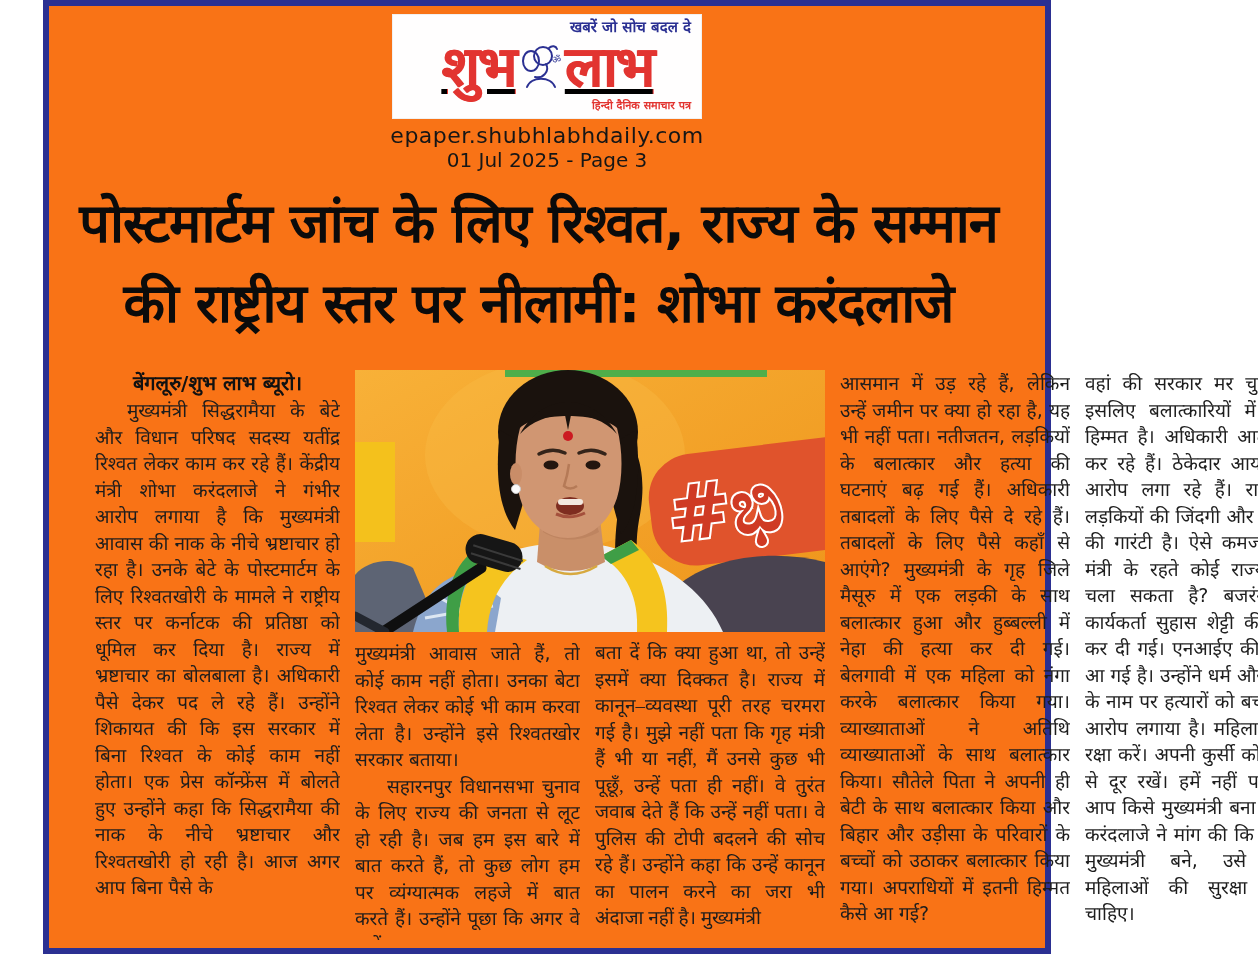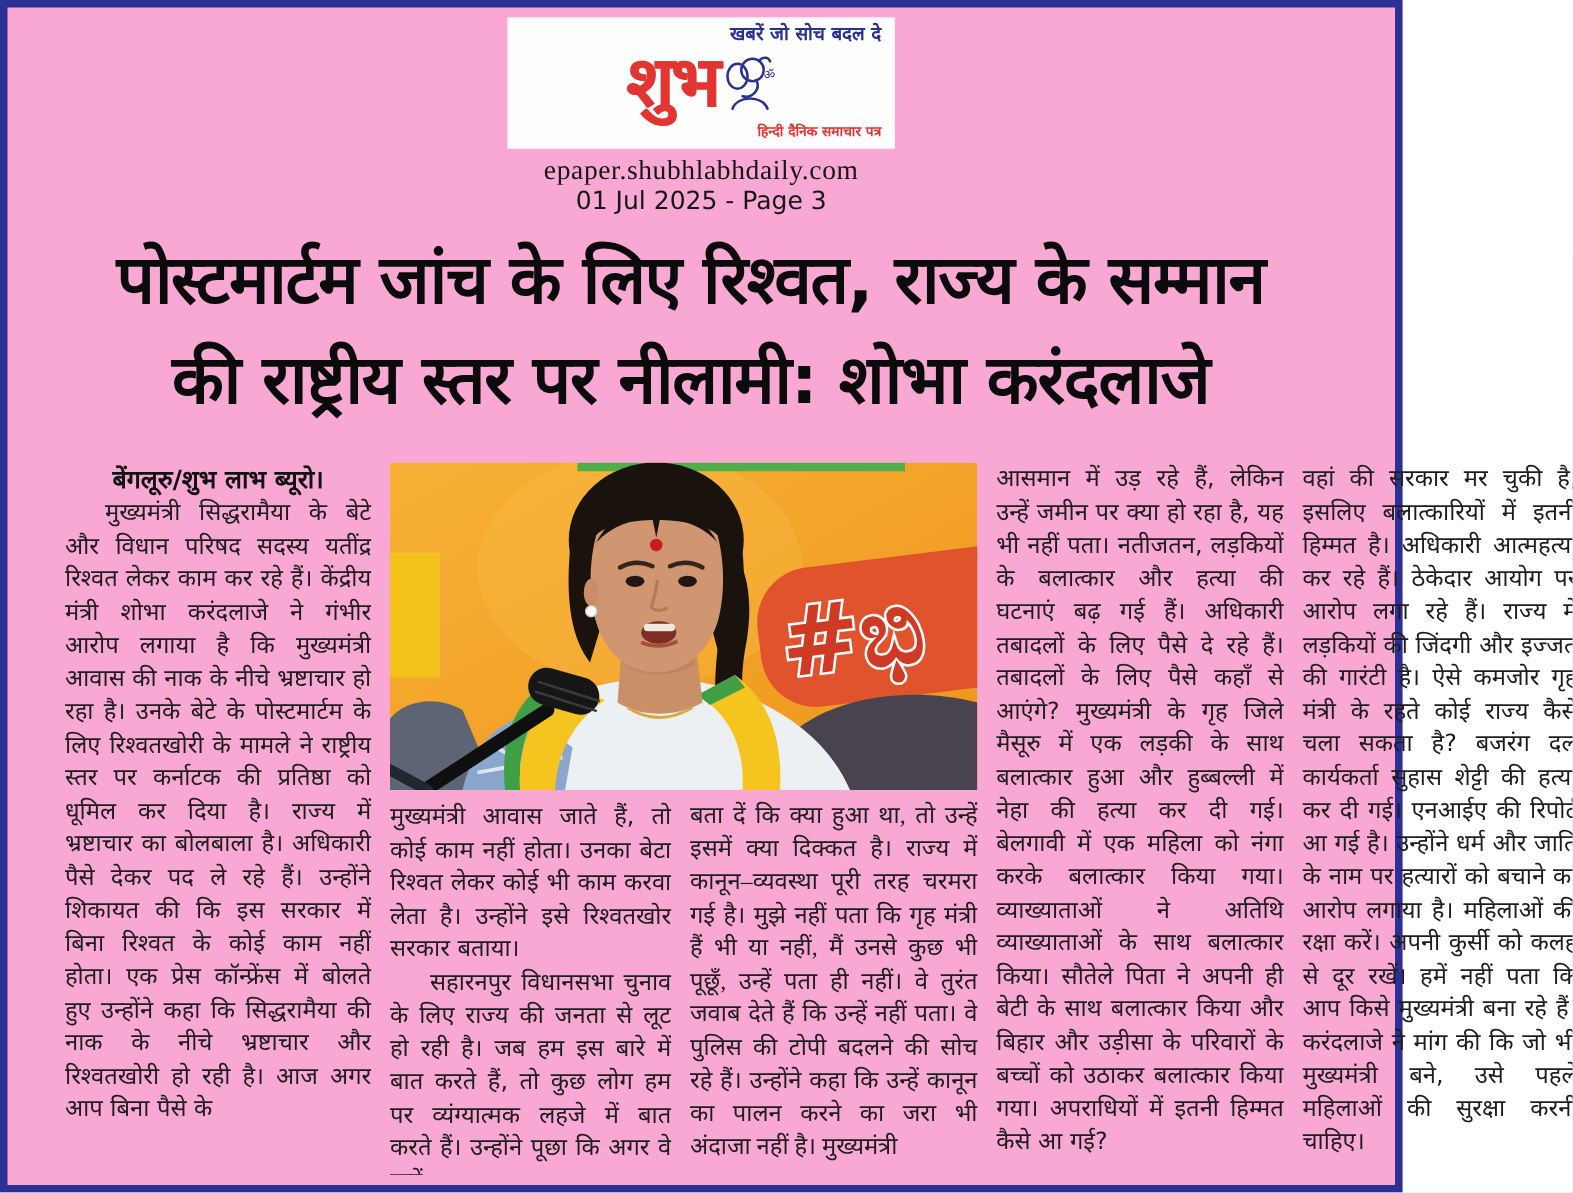--- a/index.html
+++ b/index.html
@@ -2,29 +2,29 @@
 <html style="--navy: #2b3092; --logo-red: #e23430; --body-text: #1d1d1d; --photo-orange: #f29c1f; --banner-red: #e0532c; --stole-yellow: #f5c41e; --green-accent: #3f9e46;"><head>
 <meta charset="utf-8">
 <style>
   :root{
     --navy:#2b3092; --logo-red:#e23430; --body-text:#1d1d1d;
     --photo-orange:#f29c1f; --banner-red:#e0532c; --stole-yellow:#f5c41e; --green-accent:#3f9e46;
   }
   *{margin:0;padding:0;box-sizing:border-box;}
   html,body{background:#ffffff;}
   body{width:1258px;height:954px;overflow:hidden;font-family:"DejaVu Sans",sans-serif;}
-  .page{position:relative;width:1122px;height:954px;background:#f9a8d4;border:6px solid var(--navy);}
+  .page{position:relative;width:1008px;height:954px;background:#f97316;border:6px solid var(--navy);margin-left:43px;}
   
   .masthead{position:absolute;top:8px;left:50%;transform:translateX(-50%);width:310px;padding:3px 10px 4px 10px;background:#fffefe;border:1px solid #f1f1f1;}
   .tagline{text-align:right;color:var(--navy);font-weight:bold;font-size:15px;line-height:18px;}
-  .logo-row{display:flex;align-items:center;justify-content:center;gap:3px;margin-top:1px;}
+  .logo-row{display:flex;align-items:center;justify-content:center;gap:3px;margin-top:1px;text-decoration:underline;}
   .logo-word{color:var(--logo-red);font-size:56px;font-weight:900;line-height:60px;letter-spacing:-2px;text-shadow:1px 0 0 var(--logo-red);}
   .ganesha{flex:0 0 auto;margin:0 1px;}
   .subtitle{text-align:right;color:var(--logo-red);font-weight:bold;font-size:11px;line-height:17px;}
-  .site-line{position:absolute;top:117px;left:0;width:100%;text-align:center;font-size:22px;font-weight:500;color:#161616;letter-spacing:.5px;font-family:Liberation Serif, serif;}
+  .site-line{position:absolute;top:117px;left:0;width:100%;text-align:center;font-size:22px;font-weight:500;color:#161616;letter-spacing:.5px;}
   .edition-line{position:absolute;top:142px;left:0;width:100%;text-align:center;font-size:20px;color:#161616;}
   
   .headline{position:absolute;top:178px;left:11px;right:28px;text-align:center;color:#0b0b0b;font-weight:800;font-size:54px;line-height:80px;letter-spacing:-1px;}
   
   .body-grid{position:absolute;top:364px;left:46px;width:1210px;bottom:8px;display:grid;
     grid-template-columns:245px 225px 230px 230px 220px;column-gap:15px;
     grid-template-rows:270px auto;
     grid-template-areas:"c1 ph ph c4 c5" "c1 c2 c3 c4 c5";
     overflow:hidden;}
   .col{font-size:19px;line-height:26.5px;text-align:justify;color:var(--body-text);overflow:hidden;}
@@ -48,20 +48,21 @@
           <g fill="none" stroke="#2b3092" stroke-width="2" stroke-linecap="round">
             <ellipse cx="12" cy="22" rx="8" ry="10"></ellipse>
             <circle cx="24" cy="17" r="9"></circle>
             <path d="M27,25 C31,32 24,40 16,38"></path>
             <path d="M8,48 C12,37 32,37 36,48"></path>
             <path d="M30,9 C33,6 37,7 38,10"></path>
           </g>
           <text x="33" y="24" font-size="10" fill="#2b3092">ॐ</text>
         </svg>
       </span>
+      <span class="logo-word">लाभ</span>
     </div>
     <div class="subtitle">हिन्दी दैनिक समाचार पत्र</div>
   </div>
 
   <div class="site-line">epaper.shubhlabhdaily.com</div>
   <div class="edition-line">01 Jul 2025 - Page 3</div>
 
   <div class="headline">
     <div>पोस्टमार्टम जांच के लिए रिश्वत, राज्य के सम्मान</div>
     <div>की राष्ट्रीय स्तर पर नीलामी: शोभा करंदलाजे</div>

